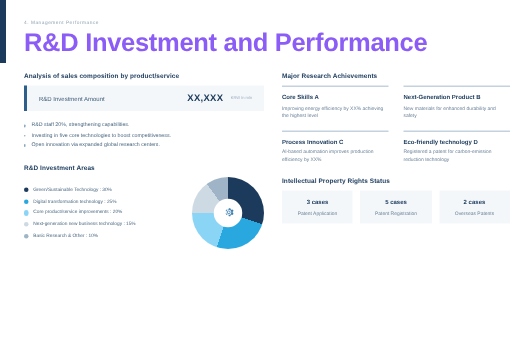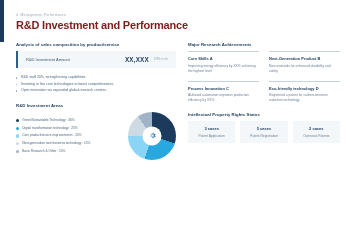--- a/index.html
+++ b/index.html
@@ -21,24 +21,24 @@
     box-sizing:border-box;
   }
   .eyebrow{
     font-size:3.2px;
     letter-spacing:.35px;
     color:#8fa3b5;
     margin:0 0 3px 0;
     font-weight:400;
   }
   .title{
-    font-size:11px;
+    font-size:17px;
     font-weight:700;
     letter-spacing:-.2px;
-    color:#7f1d1d;
+    color:#8b5cf6;
     margin:0 0 11px 0;
     line-height:1;
   }
   .cols{display:flex;gap:12px;}
   .col-left{width:160px;flex:none;}
   .col-right{flex:1;}
   .sec-title{
     font-size:4.3px;
     font-weight:700;
     color:#1b3a5c;

